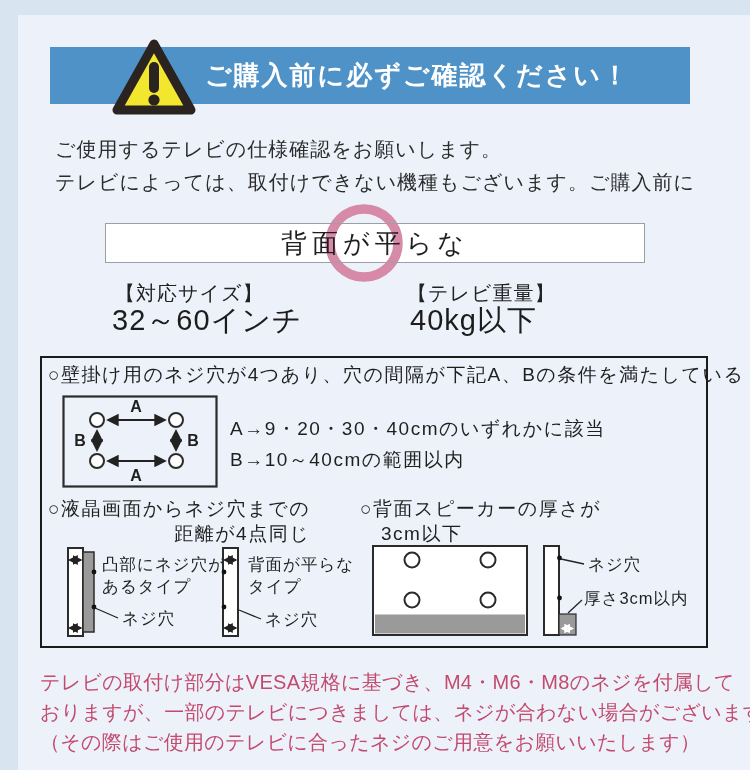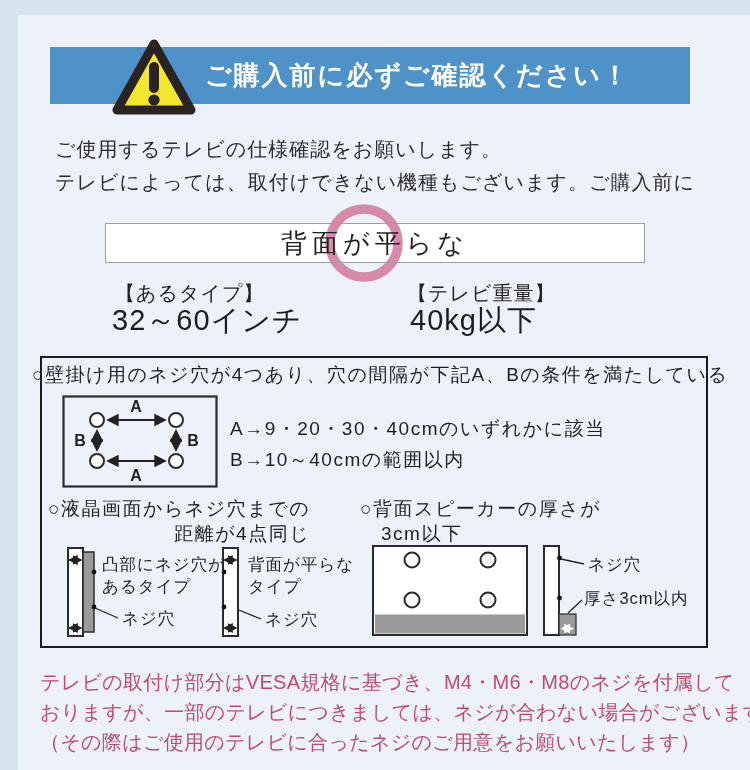--- a/index.html
+++ b/index.html
@@ -81,28 +81,28 @@
   <div>テレビによっては、取付けできない機種もございます。ご購入前に</div>
 </div>
 
 <div class="abs compat-bg"></div>
 <svg class="abs ring-svg" width="92" height="92" viewBox="0 0 92 92">
   <circle cx="46" cy="46" r="34" fill="none" stroke="var(--ring_pink)" stroke-width="9.5"></circle>
 </svg>
 <div class="abs compat-frame"></div>
 <div class="abs compat-label">背面が平らな</div>
 
-<div class="abs spec-label" style="left:115px;top:280px;">【あるタイプ】</div>
+<div class="abs spec-label" style="left:115px;top:280px;">【対応サイズ】</div>
 <div class="abs spec-value" style="left:112px;top:301px;">32～60インチ</div>
 <div class="abs spec-label" style="left:407px;top:280px;">【テレビ重量】</div>
 <div class="abs spec-value" style="left:410px;top:301px;">40kg以下</div>
 
 <div class="abs bigbox"></div>
 
-<div class="abs bullet" style="left:32px;top:362px;">○壁掛け用のネジ穴が4つあり、穴の間隔が下記A、Bの条件を満たしている</div>
+<div class="abs bullet" style="left:48px;top:362px;">○壁掛け用のネジ穴が4つあり、穴の間隔が下記A、Bの条件を満たしている</div>
 
 <svg class="abs" style="left:62px;top:395px;" width="156" height="93" viewBox="0 0 156 93">
   <rect x="1.5" y="1.5" width="153" height="90" fill="none" stroke="#2b2b2b" stroke-width="2.2"></rect>
   <circle cx="35" cy="25" r="7" fill="#fdfdfd" stroke="#2b2b2b" stroke-width="2"></circle>
   <circle cx="114" cy="25" r="7" fill="#fdfdfd" stroke="#2b2b2b" stroke-width="2"></circle>
   <circle cx="35" cy="66" r="7" fill="#fdfdfd" stroke="#2b2b2b" stroke-width="2"></circle>
   <circle cx="114" cy="66" r="7" fill="#fdfdfd" stroke="#2b2b2b" stroke-width="2"></circle>
   <line x1="46" y1="25" x2="103" y2="25" stroke="#222" stroke-width="1.8" marker-start="url(#ah)" marker-end="url(#ah)"></line>
   <line x1="46" y1="66" x2="103" y2="66" stroke="#222" stroke-width="1.8" marker-start="url(#ah)" marker-end="url(#ah)"></line>
   <line x1="35" y1="36" x2="35" y2="55" stroke="#222" stroke-width="1.8" marker-start="url(#ah)" marker-end="url(#ah)"></line>

